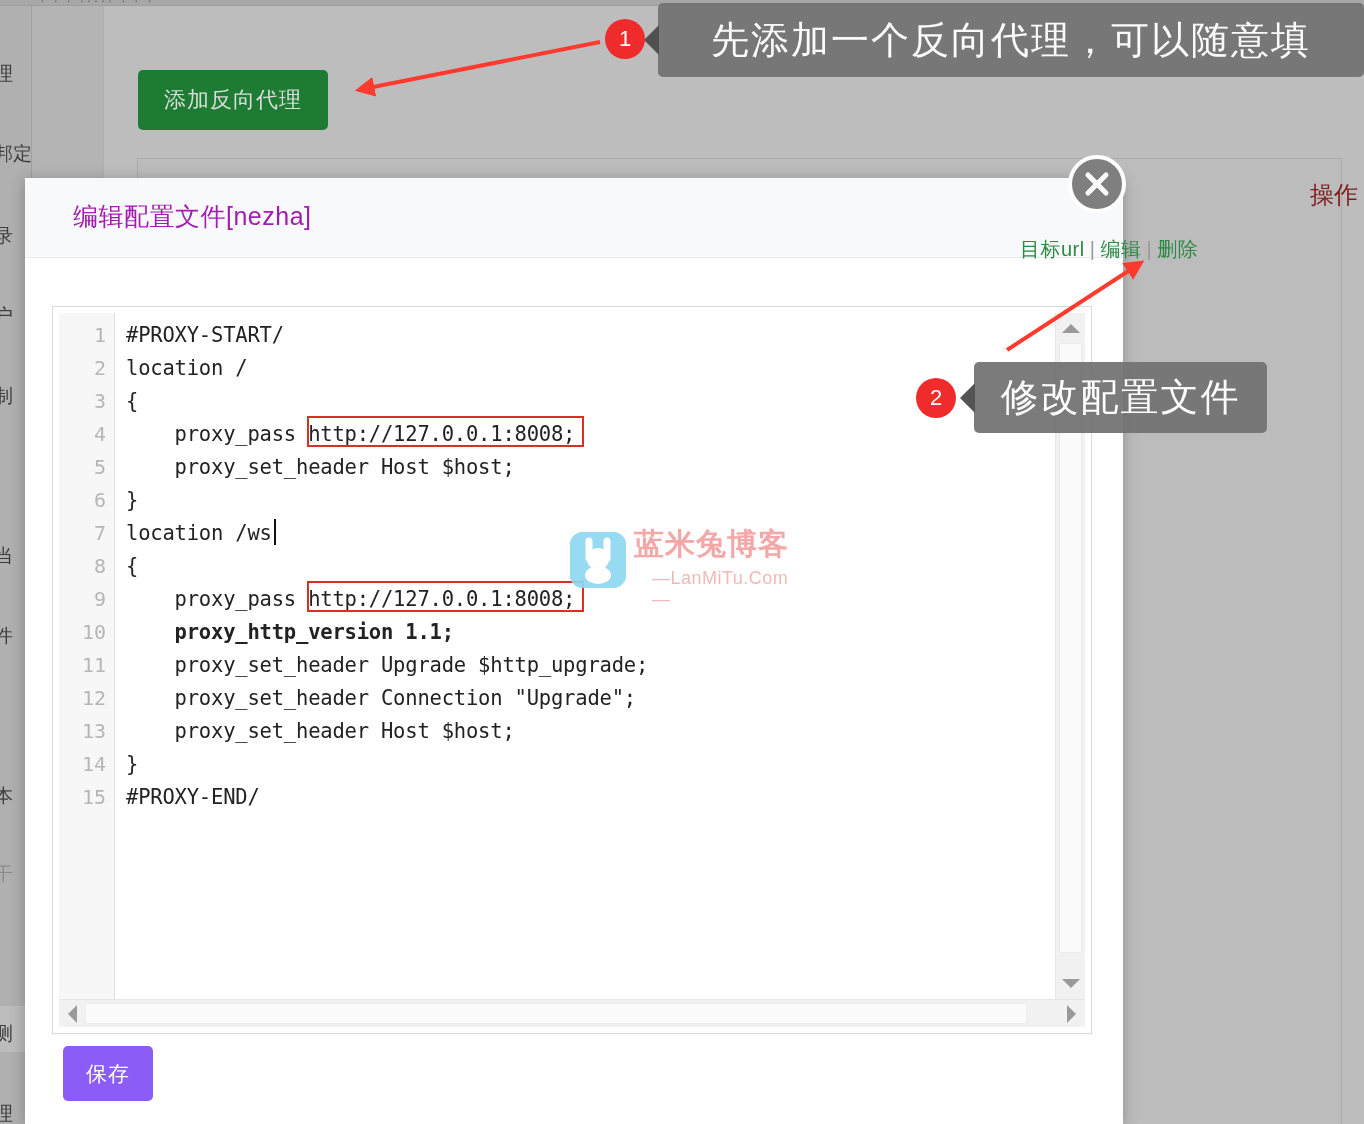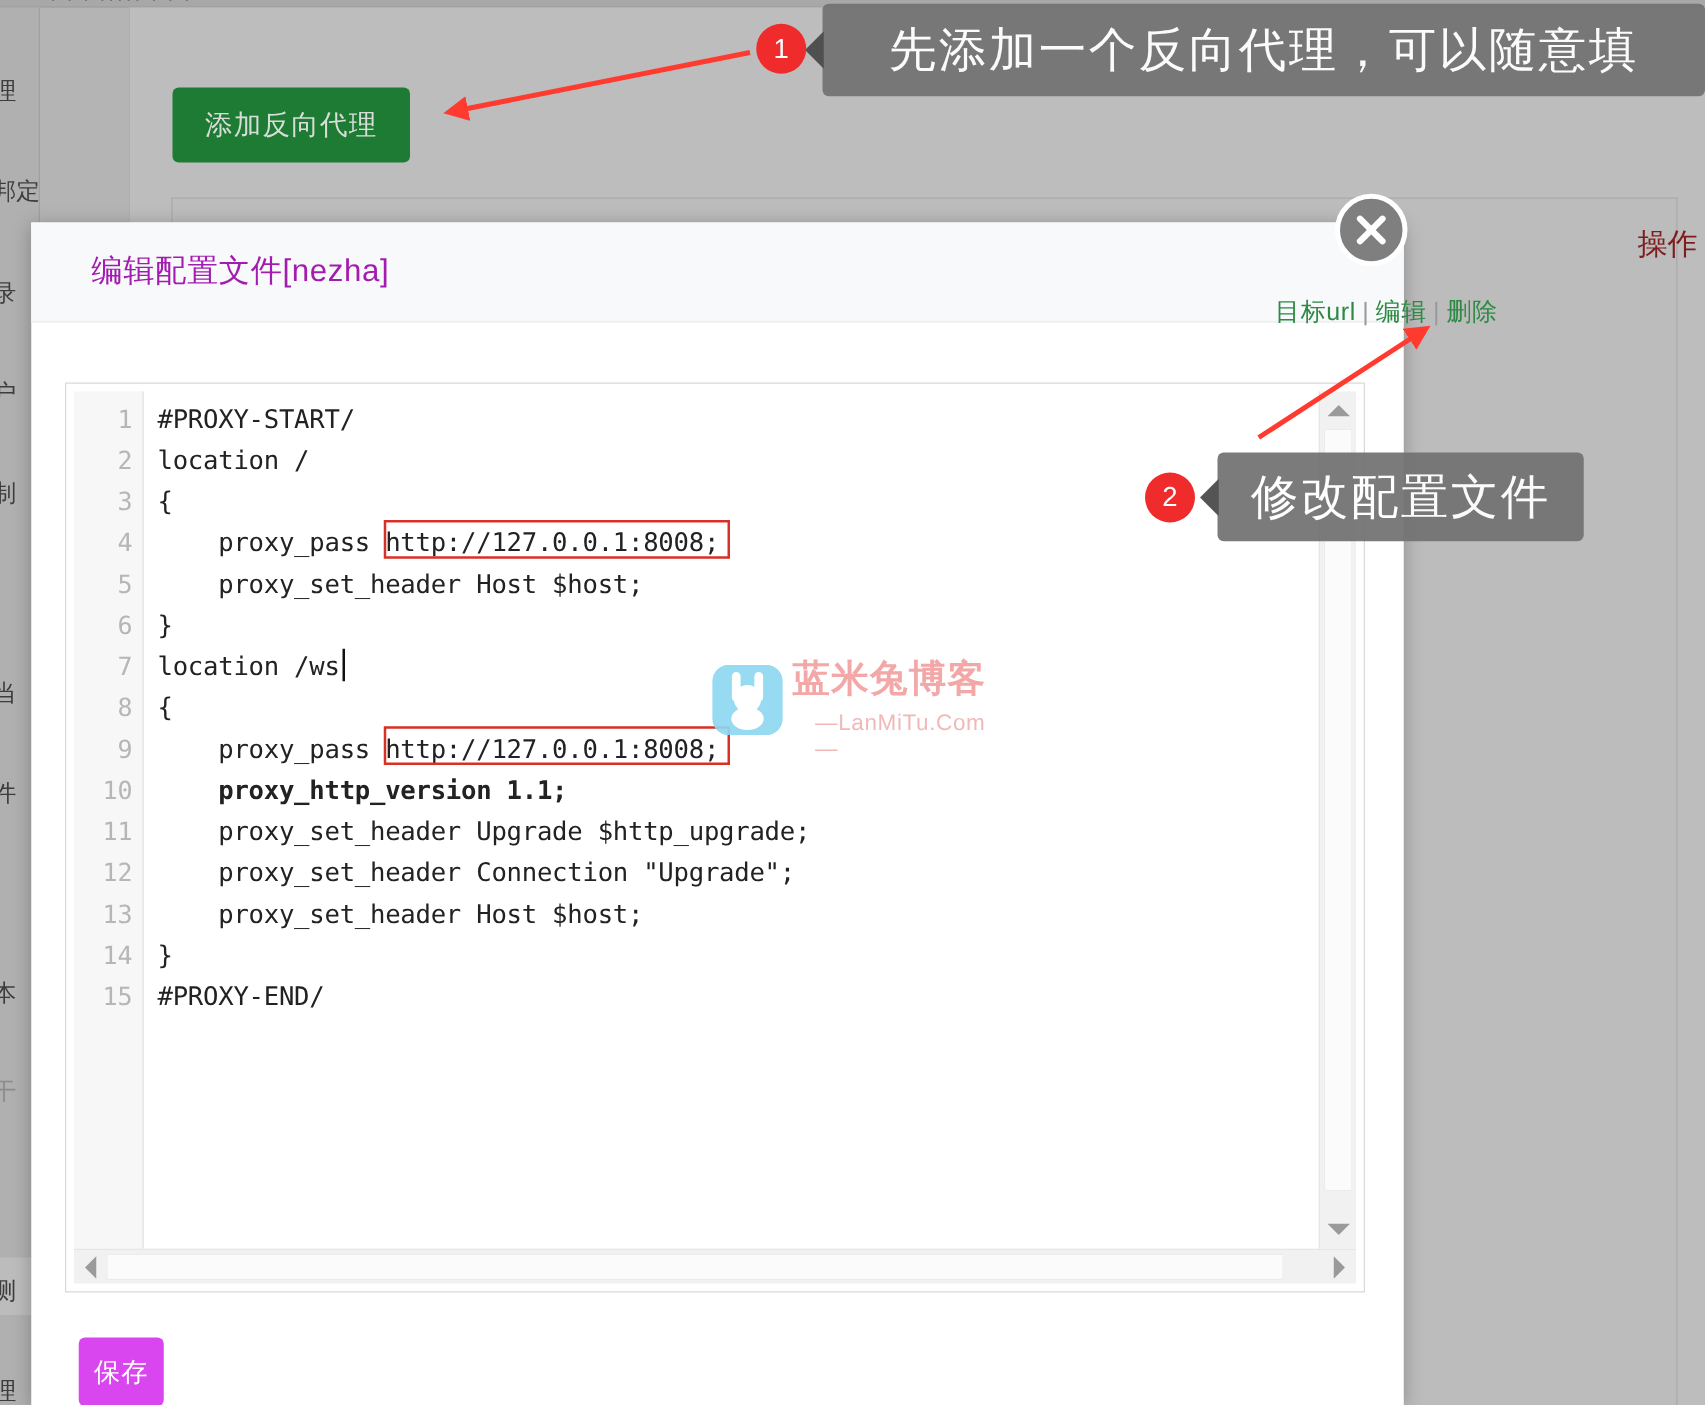--- a/index.html
+++ b/index.html
@@ -235,30 +235,29 @@
   }
   .arrow { position: absolute; width: 0; height: 0; cursor: pointer; }
   .arrow.up    { border-left: 9px solid transparent; border-right: 9px solid transparent; border-bottom: 9px solid #9a9a9a; left: 6px; top: 11px; }
   .arrow.down  { border-left: 9px solid transparent; border-right: 9px solid transparent; border-top: 9px solid #9a9a9a; left: 6px; bottom: 11px; }
   .arrow.left  { border-top: 9px solid transparent; border-bottom: 9px solid transparent; border-right: 9px solid #9a9a9a; left: 9px; top: 5px; }
   .arrow.right { border-top: 9px solid transparent; border-bottom: 9px solid transparent; border-left: 9px solid #9a9a9a; right: 9px; top: 5px; }
 
   .save-btn {
     position: absolute;
     left: 38px; top: 868px;
-    width: 68px; height: 55px;
-    background: #d946ef;
+    width: 90px; height: 55px;
+    background: #8b5cf6;
     border: none;
     border-radius: 5px;
     color: #ffffff;
     font-size: 21px;
     font-family: "Liberation Sans", sans-serif;
     cursor: pointer;
     letter-spacing: 1px;
-    margin-top: 24px;
   }
 
   
   .watermark {
     position: absolute;
     left: 570px; top: 528px;
     width: 230px; height: 68px;
     z-index: 35;
     opacity: 0.92;
     pointer-events: none;

